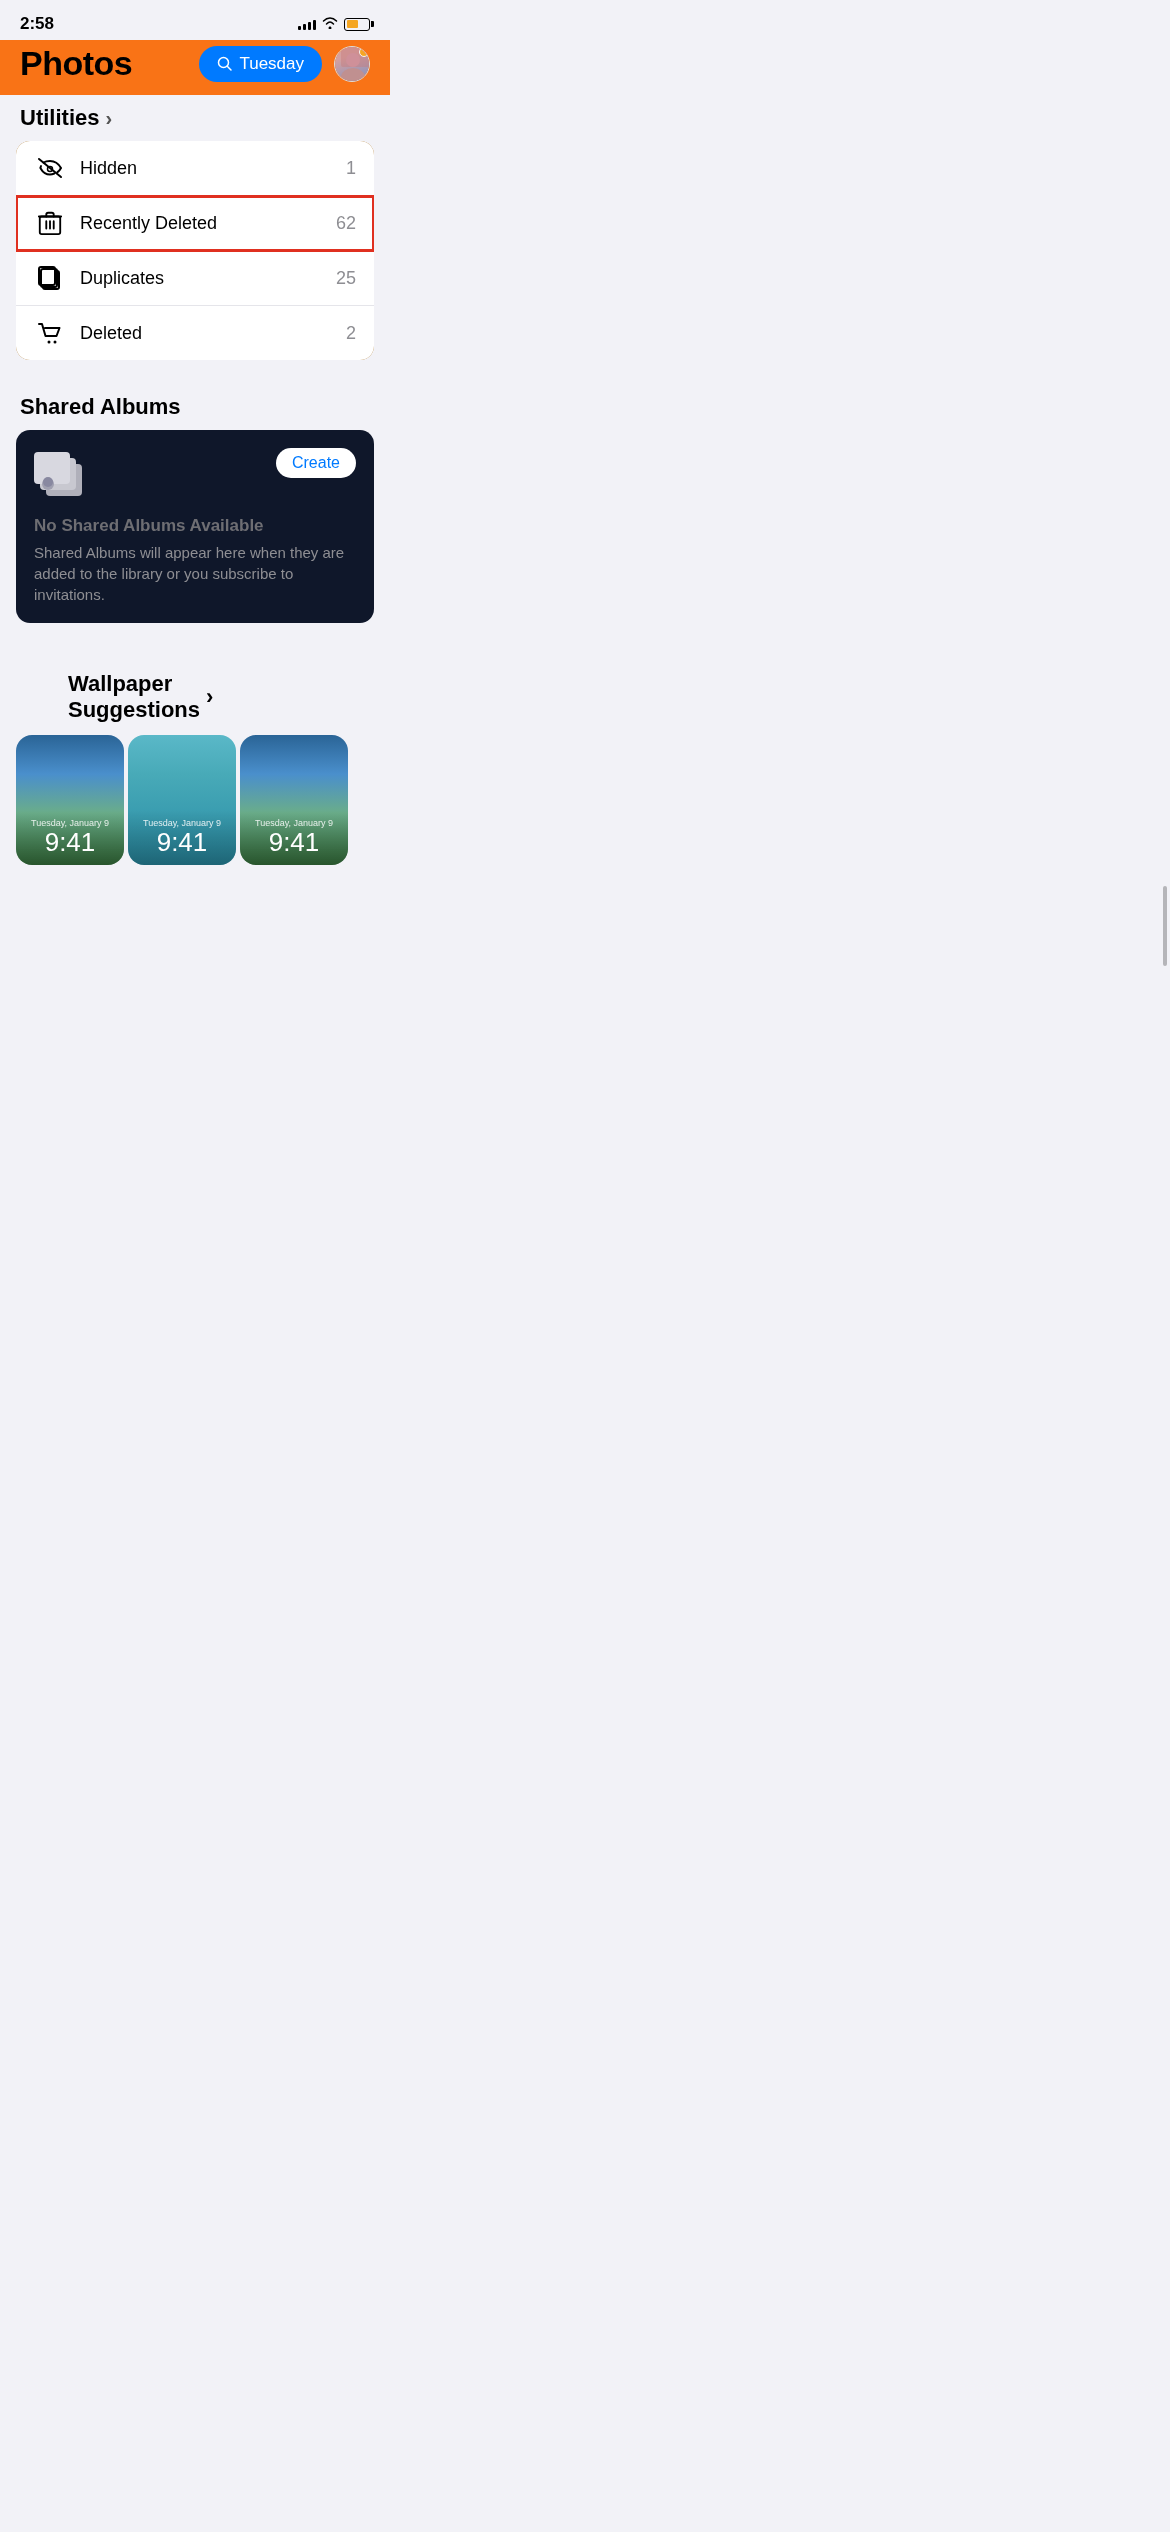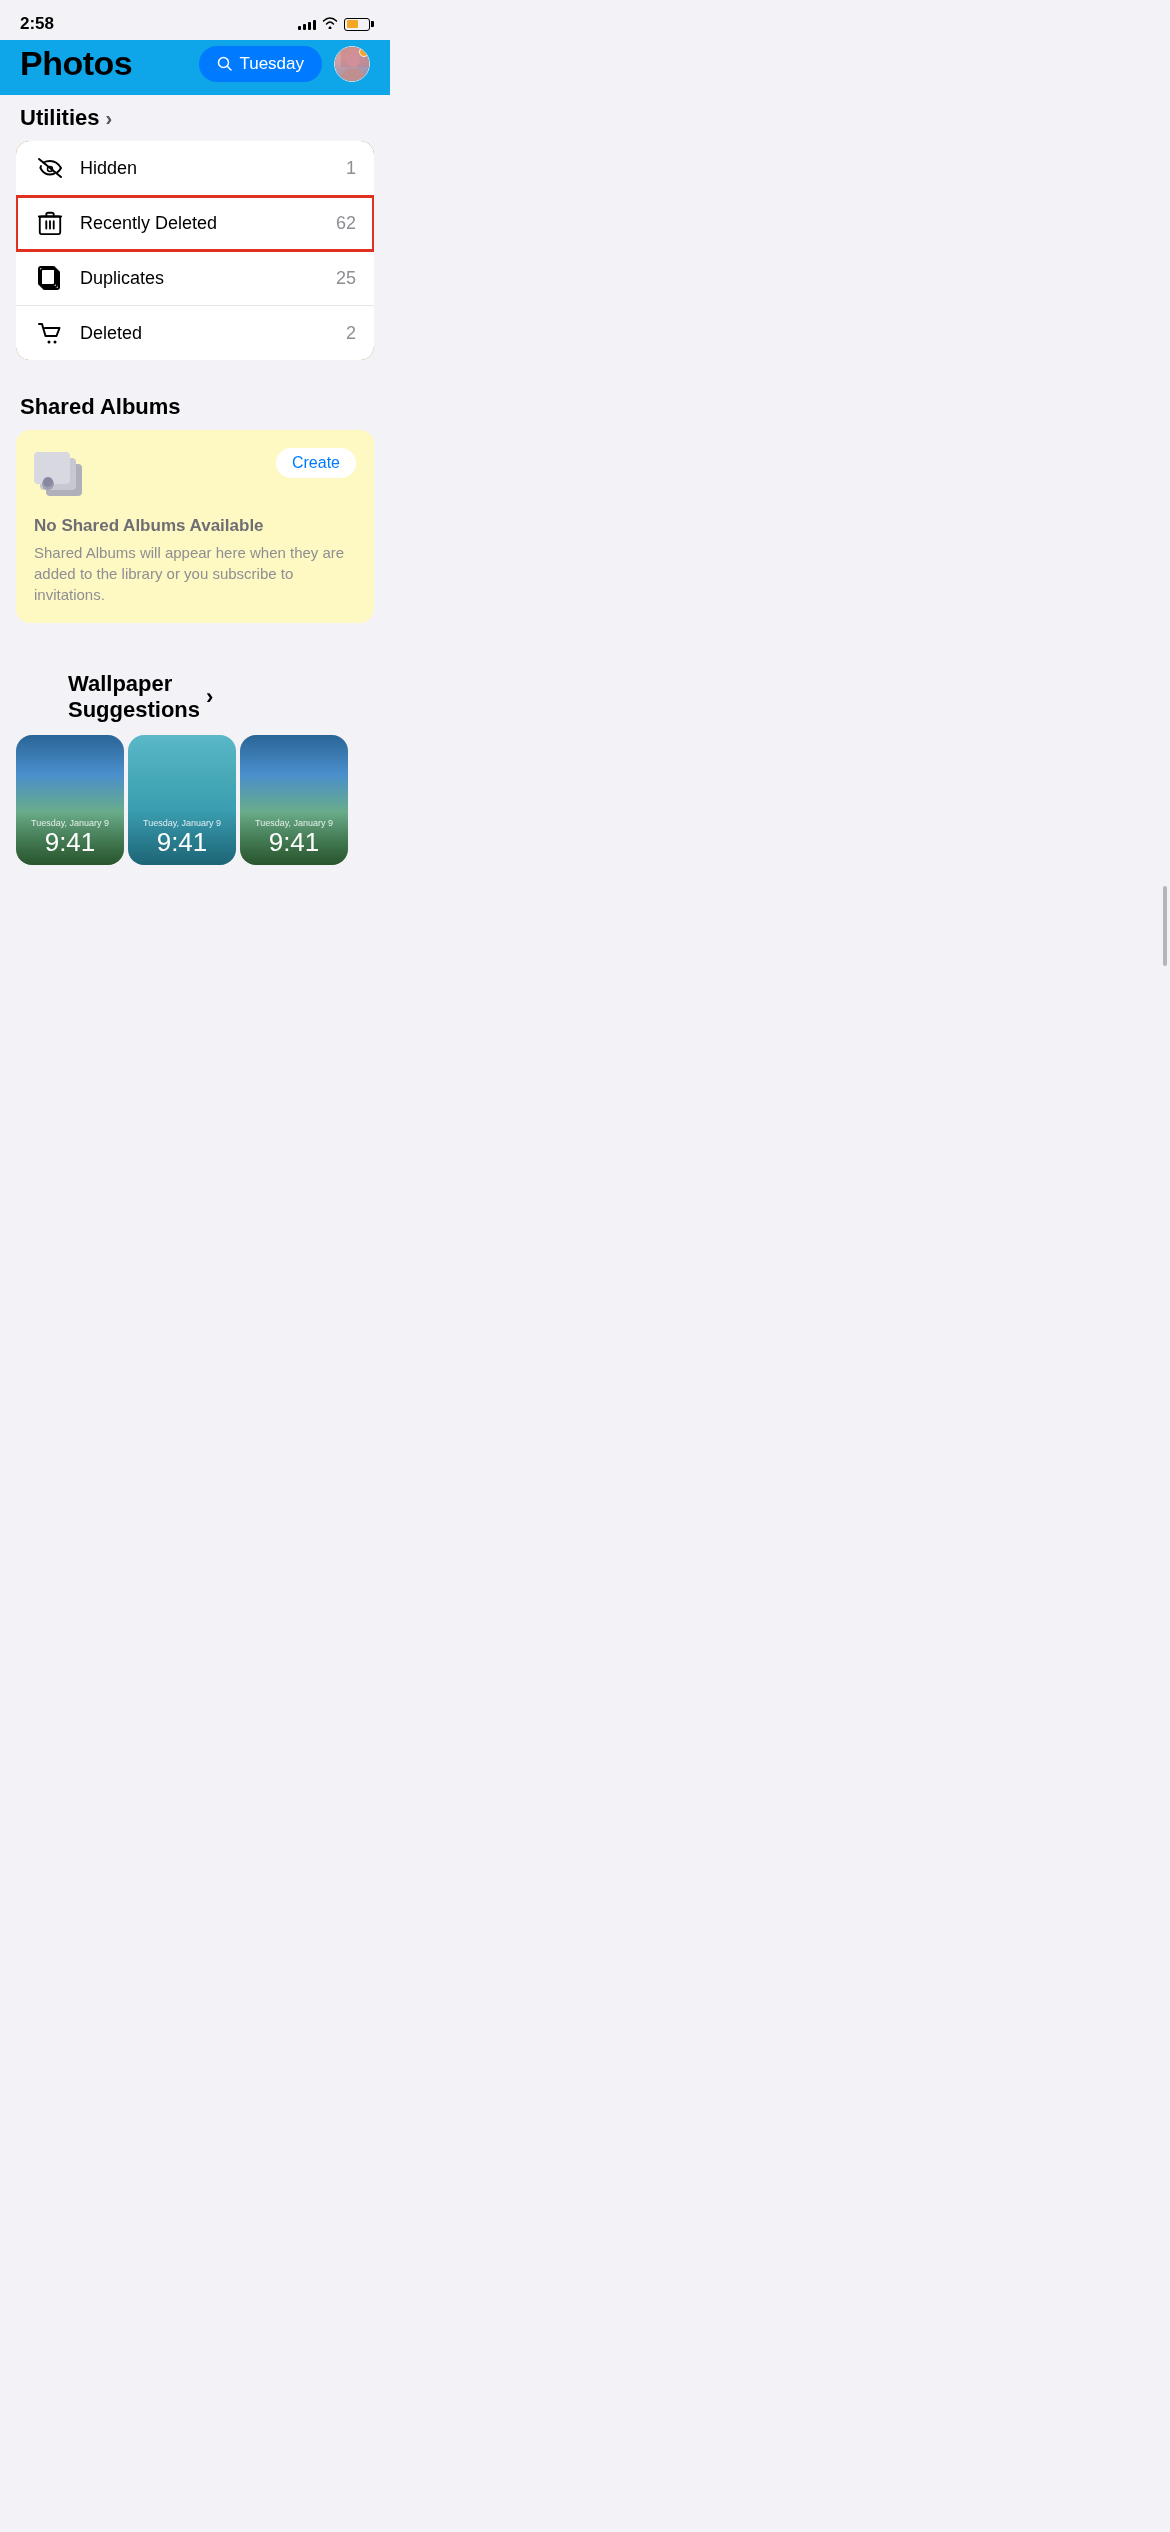--- a/index.html
+++ b/index.html
@@ -73,21 +73,21 @@
       border-radius: 1px;
       width: 55%;
     }
 
     
     .header {
       display: flex;
       justify-content: space-between;
       align-items: center;
       padding: 4px 20px 12px 20px;
-      background: #0ea5e9;
+      background: #f97316;
     }
     .header-title {
       font-size: 34px;
       font-weight: 800;
       color: #000;
       letter-spacing: -0.5px;
     }
     .header-right {
       display: flex;
       align-items: center;
@@ -200,21 +200,21 @@
       color: #000;
     }
     .list-count {
       font-size: 18px;
       font-weight: 400;
       color: #8e8e93;
     }
 
     
     .shared-albums-card {
-      background: #fef9c3;
+      background: #0f172a;
       border-radius: 14px;
       margin: 0 16px;
       padding: 18px;
       min-height: 180px;
       position: relative;
     }
     .shared-albums-icon {
       width: 56px;
       height: 56px;
       margin-bottom: 12px;

